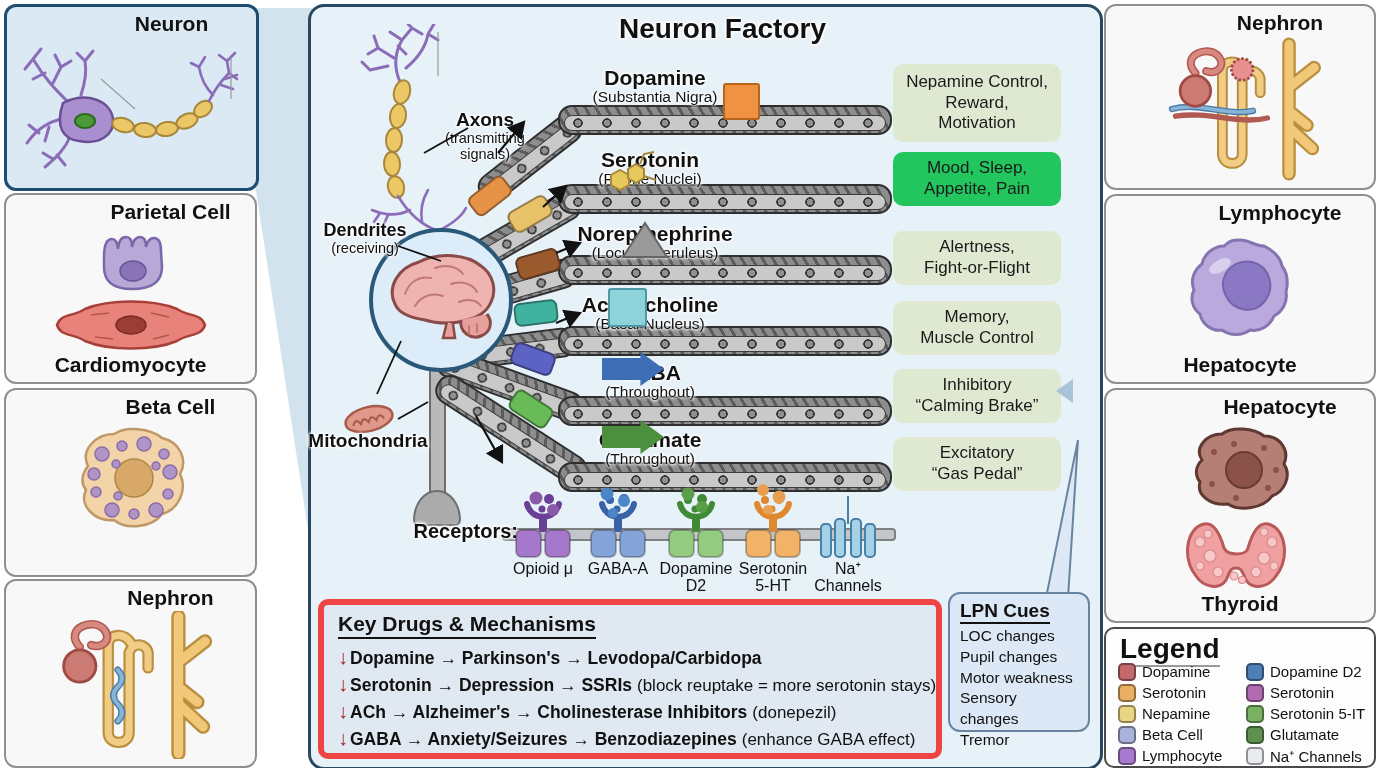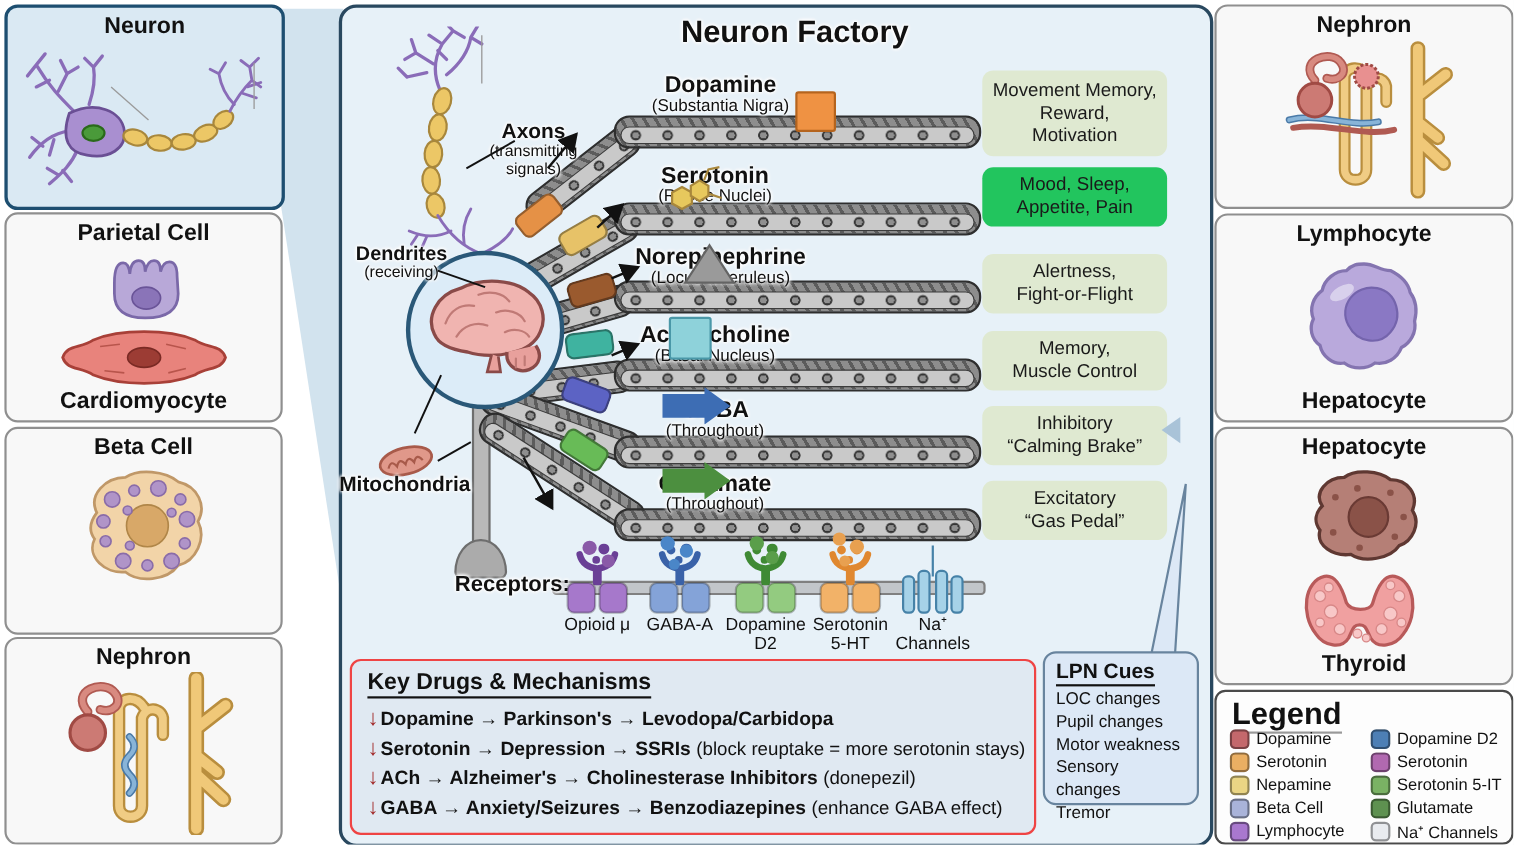--- a/index.html
+++ b/index.html
@@ -10,21 +10,21 @@
   
   .panel{position:absolute;background:#f8f8f8;border:2px solid #8f8f8f;border-radius:12px;z-index:1;}
   .p-neuron{left:4px;top:4px;width:249px;height:181px;background:#dae9f3;border:3px solid #1d4e70;}
   .p-left2{left:4px;top:193px;width:249px;height:187px;}
   .p-left3{left:4px;top:388px;width:249px;height:185px;}
   .p-left4{left:4px;top:579px;width:249px;height:185px;}
   .p-right1{left:1104px;top:4px;width:268px;height:182px;}
   .p-right2{left:1104px;top:194px;width:268px;height:186px;}
   .p-right3{left:1104px;top:388px;width:268px;height:231px;}
   .p-legend{left:1104px;top:627px;width:268px;height:137px;background:#fdfdfd;border:2px solid #4a4a4a;border-radius:10px;}
-  .panel-title{position:absolute;top:5px;left:0;width:100%;text-align:center;font-weight:bold;font-size:21px;}
+  .panel-title{position:absolute;top:5px;left:0;width:100%;text-align:center;font-weight:bold;font-size:21px;padding-left:40px;}
   .panel-bottom{position:absolute;bottom:5px;left:0;width:100%;text-align:center;font-weight:bold;font-size:21px;}
   
   .center{position:absolute;left:308px;top:4px;width:789px;height:760px;background:#e7f1f8;
           border:3px solid #29485f;border-radius:16px;z-index:1;}
   .main-title{position:absolute;left:308px;top:13px;width:789px;text-align:center;
               font-size:28px;font-weight:bold;z-index:2;padding-left:20px;}
   .halo{text-shadow:0 0 3px #fff,0 0 3px #fff,0 0 4px #fff,0 0 5px #fff;}
   
   .belt{position:absolute;height:26px;border:2px solid #2e2e2e;border-radius:14px;
         background:repeating-linear-gradient(60deg,#8d8d8d 0 6px,#5c5c5c 6px 9px);z-index:2;}
@@ -70,21 +70,21 @@
         border-radius:50% 50% 6px 6px / 85% 85% 6px 6px;z-index:2;}
   
   .membrane{position:absolute;left:502px;top:528px;width:390px;height:9px;background:#c2c6ca;
         border:2px solid #808080;border-radius:4px;z-index:2;}
   .receptors-label{position:absolute;left:340px;top:520px;width:178px;font-size:20px;font-weight:bold;
         text-align:right;z-index:3;}
   .rec{position:absolute;top:494px;width:64px;height:68px;z-index:3;}
   .rec-label{position:absolute;top:560px;width:90px;text-align:center;font-size:16px;line-height:1.08;z-index:3;}
   
   .keybox{position:absolute;left:318px;top:599px;width:624px;height:160px;background:#e0e9f2;
-        border:2px solid #ef4444;border-radius:10px;padding:7px 14px;box-sizing:border-box;z-index:4;}
+        border:6px solid #ef4444;border-radius:10px;padding:7px 14px;box-sizing:border-box;z-index:4;}
   .keybox .ktitle{display:inline-block;font-size:21px;font-weight:bold;border-bottom:2.5px solid #111;
         padding-bottom:1px;margin-bottom:3px;}
   .krow{margin-top:4px;font-size:17.5px;font-weight:bold;white-space:nowrap;}
   .krow .karrow{font-size:20px;font-weight:bold;margin-right:2px;}
   .krow .knote{font-size:17px;font-weight:normal;margin-left:5px;margin-top:20px;}
   
   .lpnbox{position:absolute;left:948px;top:592px;width:142px;height:140px;background:#dce8f6;
         border:2px solid #68849e;border-radius:12px;padding:6px 10px;box-sizing:border-box;z-index:4;}
   .lpnbox .ltitle{display:inline-block;font-size:19px;font-weight:bold;border-bottom:2px solid #111;margin-bottom:2px;}
   .lpn-item{font-size:15.5px;line-height:1.34;}
@@ -335,21 +335,21 @@
   <div class="item blockarrow" style="left: 602px; top: 352px; width: 62px; height: 34px; background: rgb(61, 109, 180);"></div>
   <div class="item blockarrow" style="left: 602px; top: 420px; width: 62px; height: 34px; background: rgb(76, 143, 63);"></div>
 
   <div class="feeder" style="left: 468px; top: 184px; transform: rotate(-38deg); background: rgb(229, 145, 70);"></div>
   <div class="feeder" style="left: 508px; top: 202px; transform: rotate(-30deg); background: rgb(231, 194, 104);"></div>
   <div class="feeder" style="left: 516px; top: 252px; transform: rotate(-16deg); background: rgb(154, 90, 46);"></div>
   <div class="feeder" style="left: 514px; top: 301px; transform: rotate(-7deg); background: rgb(63, 179, 160);"></div>
   <div class="feeder" style="left: 511px; top: 347px; transform: rotate(20deg); background: rgb(92, 99, 196);"></div>
   <div class="feeder" style="left: 509px; top: 397px; transform: rotate(33deg); background: rgb(104, 187, 87);"></div>
 
-  <div class="fbox f0" style="background: rgb(223, 233, 209);">Movement Memory,
+  <div class="fbox f0" style="background: rgb(223, 233, 209);">Nepamine Control,
 Reward,
 Motivation</div>
   <div class="fbox f1" style="background: #22c55e;">Mood, Sleep,
 Appetite, Pain</div>
   <div class="fbox f2" style="background: rgb(223, 233, 209);">Alertness,
 Fight-or-Flight</div>
   <div class="fbox f3" style="background: rgb(223, 233, 209);">Memory,
 Muscle Control</div>
   <div class="fbox f4" style="background: rgb(223, 233, 209);">Inhibitory
 “Calming Brake”</div>

